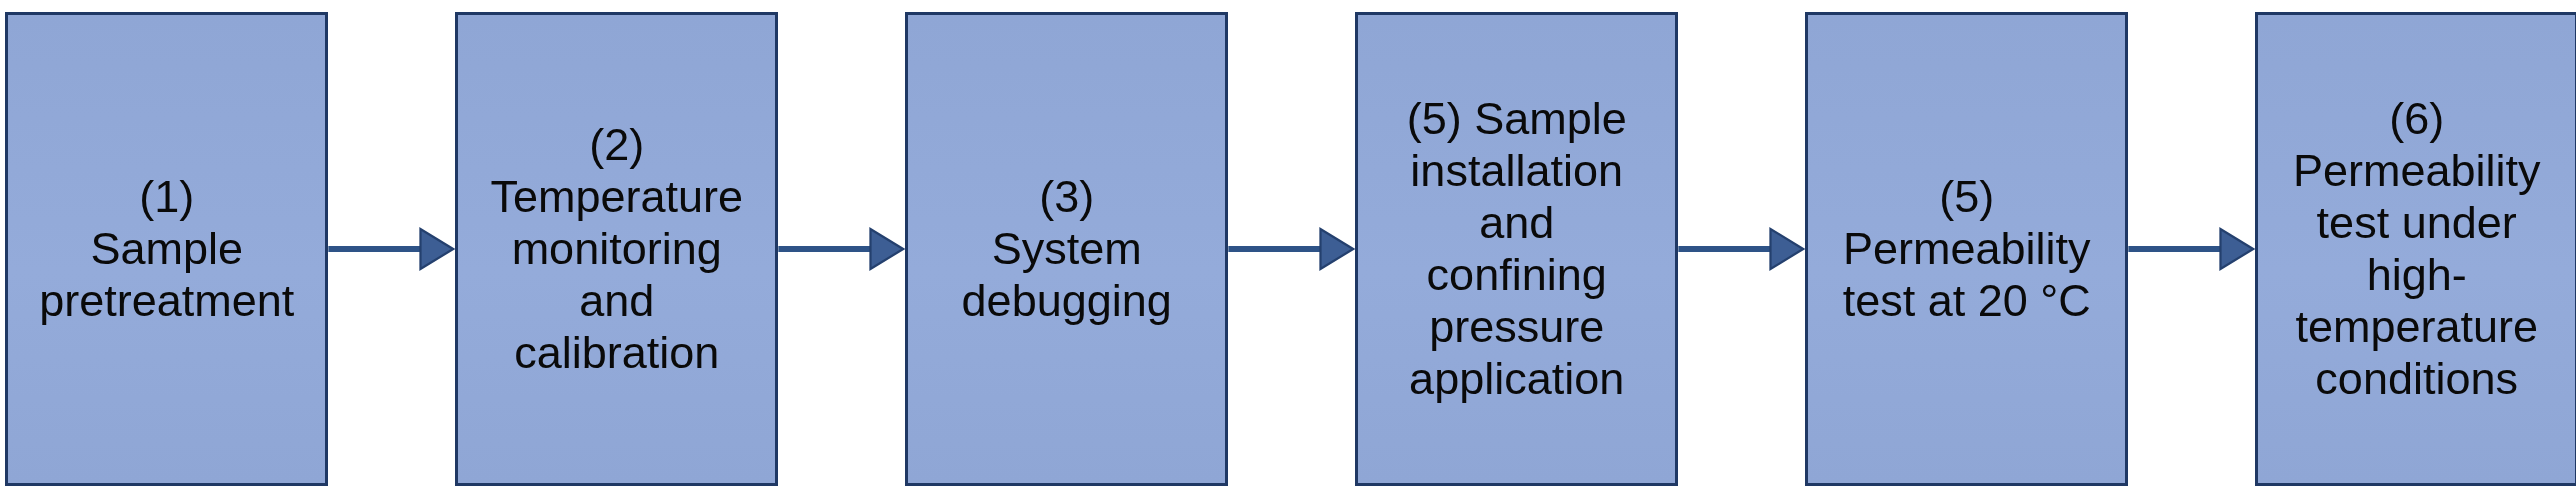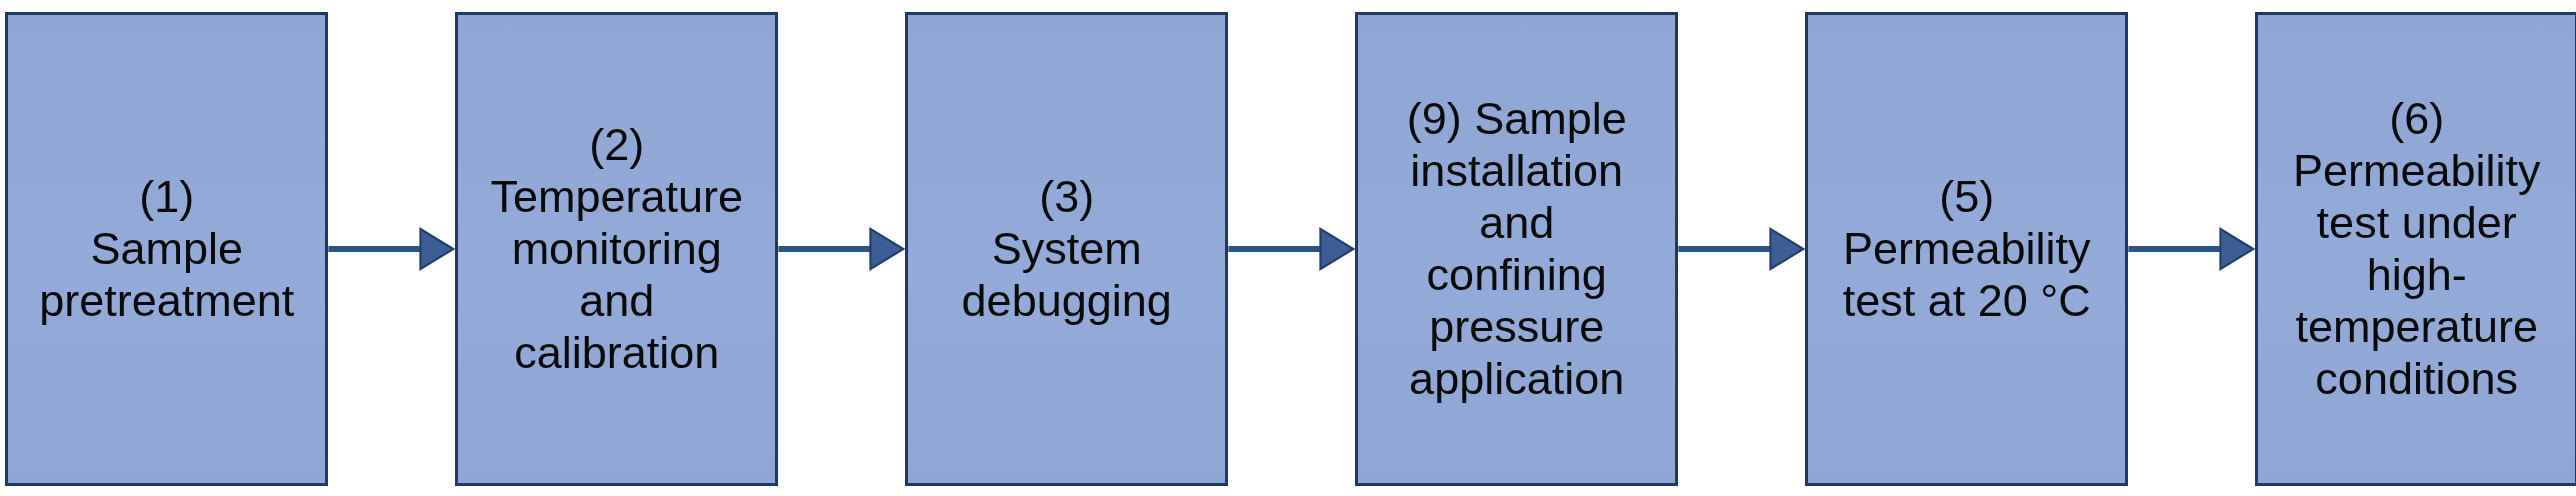--- a/index.html
+++ b/index.html
@@ -99,21 +99,21 @@
   </div>
 
   <div class="arrow">
     <svg width="127" height="52" viewBox="0 0 170 70">
       <line class="shaft" x1="0" y1="35" x2="125" y2="35" stroke-width="8"></line>
       <polygon class="head" points="124,8 124,62 168,35" stroke-width="3"></polygon>
     </svg>
   </div>
 
   <div class="step-box">
-    <div class="step-text">(9) Sample
+    <div class="step-text">(5) Sample
 installation
 and
 confining
 pressure
 application</div>
   </div>
 
   <div class="arrow">
     <svg width="127" height="52" viewBox="0 0 170 70">
       <line class="shaft" x1="0" y1="35" x2="125" y2="35" stroke-width="8"></line>

